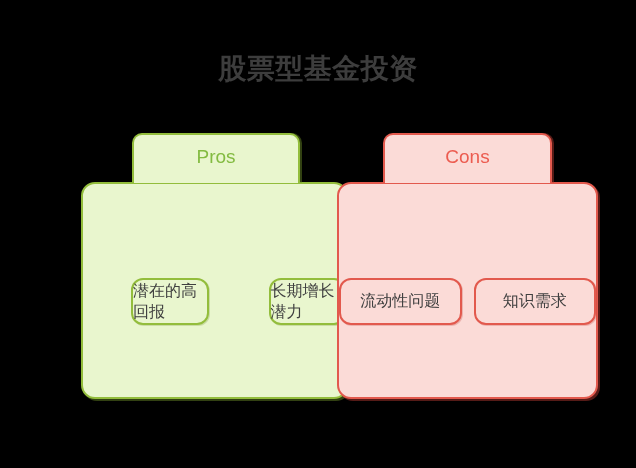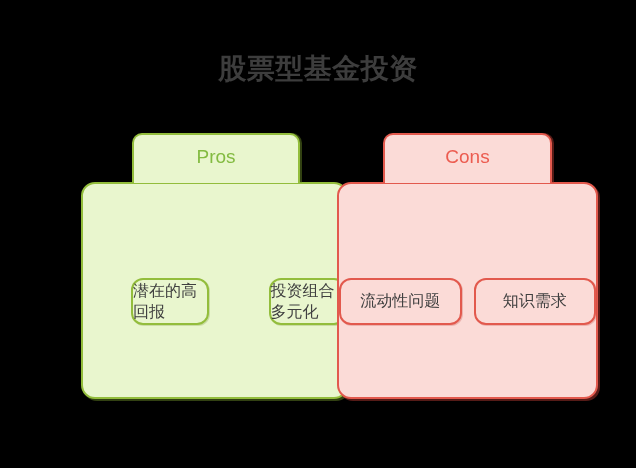--- a/index.html
+++ b/index.html
@@ -110,21 +110,21 @@
 <body>
 
 <div id="canvas">
 
   <div class="diagram-title">股票型基金投资</div>
 
   <div class="group pros">
     <div class="tab">Pros</div>
     <div class="panel">
       <div class="item">潜在的高回报</div>
-      <div class="item">投资组合多元化</div>
+      <div class="item">长期增长潜力</div>
     </div>
   </div>
 
   <div class="group cons">
     <div class="tab">Cons</div>
     <div class="panel">
       <div class="item">流动性问题</div>
       <div class="item">知识需求</div>
     </div>
   </div>

